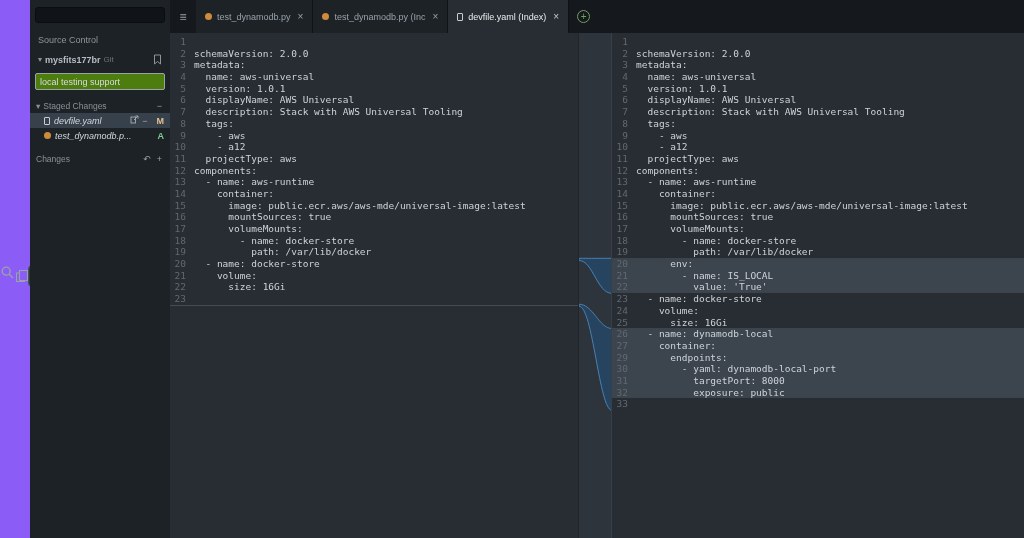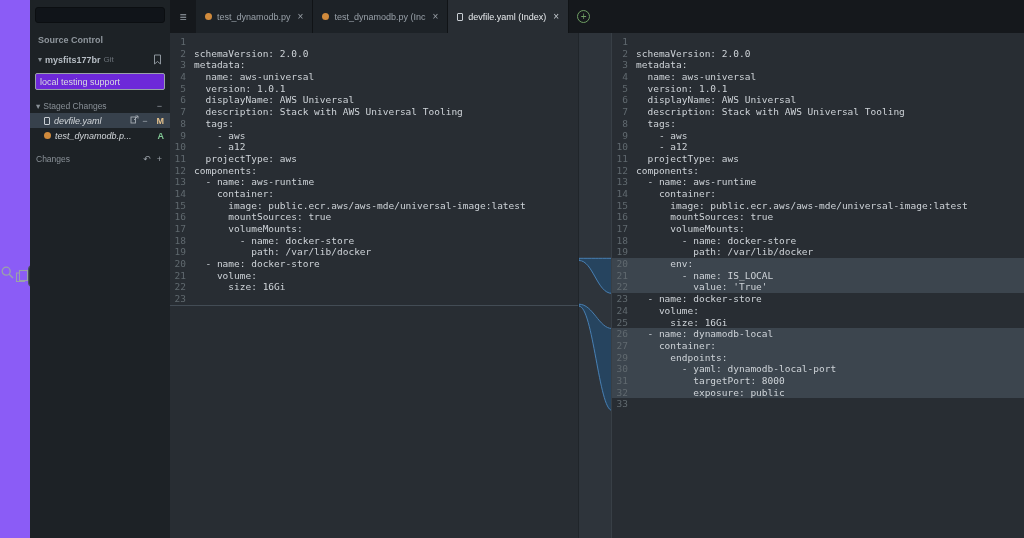--- a/index.html
+++ b/index.html
@@ -12,27 +12,27 @@
   .ab-item { width:22px; height:22px; display:flex; align-items:center; justify-content:center; margin-top:14px; }
   .ab-item:first-child { margin-top:7px; }
   .ab-item.active { background:#2f363d; border-radius:4px; outline:1px solid #4a535b; }
   .aws-label { font-size:8px; font-weight:bold; color:#dfe3e7; }
 
   
   .sidebar { width:140px; background:#1d2226; flex:none; font-size:9px; color:#c6cbd0; overflow:hidden; }
   .side-top-input { display:block; width:130px; height:16px; margin:7px 5px 0 5px; background:#101419;
                     border:1px solid #0b0e11; border-radius:3px; color:#d9dce0; font-size:9px; padding:0 4px;
                     font-family:"Liberation Sans", sans-serif; }
-  .sc-title { margin:12px 8px 0 8px; color:#8f969d; font-weight:700; font-size:9px; }
+  .sc-title { margin:12px 8px 0 8px; color:#8f969d; font-weight:400; font-size:9px; }
   .repo-row { display:flex; align-items:center; gap:3px; margin-top:9px; padding:0 8px; }
   .repo-chevron { color:#8a9198; font-size:8px; }
   .repo-name { color:#b6bdc4; font-weight:700; }
   .repo-scm { color:#6c737a; font-size:8px; }
   .repo-icon { margin-left:auto; display:flex; }
-  .commit-input { display:block; width:130px; height:17px; margin:8px 5px 0 5px; background:#6d28d9;
+  .commit-input { display:block; width:130px; height:17px; margin:8px 5px 0 5px; background:#4d7c0f;
                   border:1px solid #9aa1a9; color:#d9dce0; font-size:9px; padding:0 4px; border-radius:2px;
                   font-family:"Liberation Sans", sans-serif; }
   .section-row { display:flex; align-items:center; gap:3px; margin-top:9px; padding:0 8px 0 6px;
                  color:#8a9198; font-size:8.5px; height:14px; }
   .section-actions { margin-left:auto; display:flex; gap:6px; align-items:center; color:#9aa1a8; font-size:9px; }
   .file-row { display:flex; align-items:center; gap:4px; height:15px; padding:0 6px 0 14px; color:#d3d7db; }
   .file-row.selected { background:#37414c; }
   .ficon.file { width:6px; height:8px; border:1px solid #c9ced4; border-radius:1px; flex:none; }
   .ficon.python { width:7px; height:7px; border-radius:50%; background:#d08a3c; flex:none; }
   .fname { white-space:nowrap; overflow:hidden;font-style:italic; }

